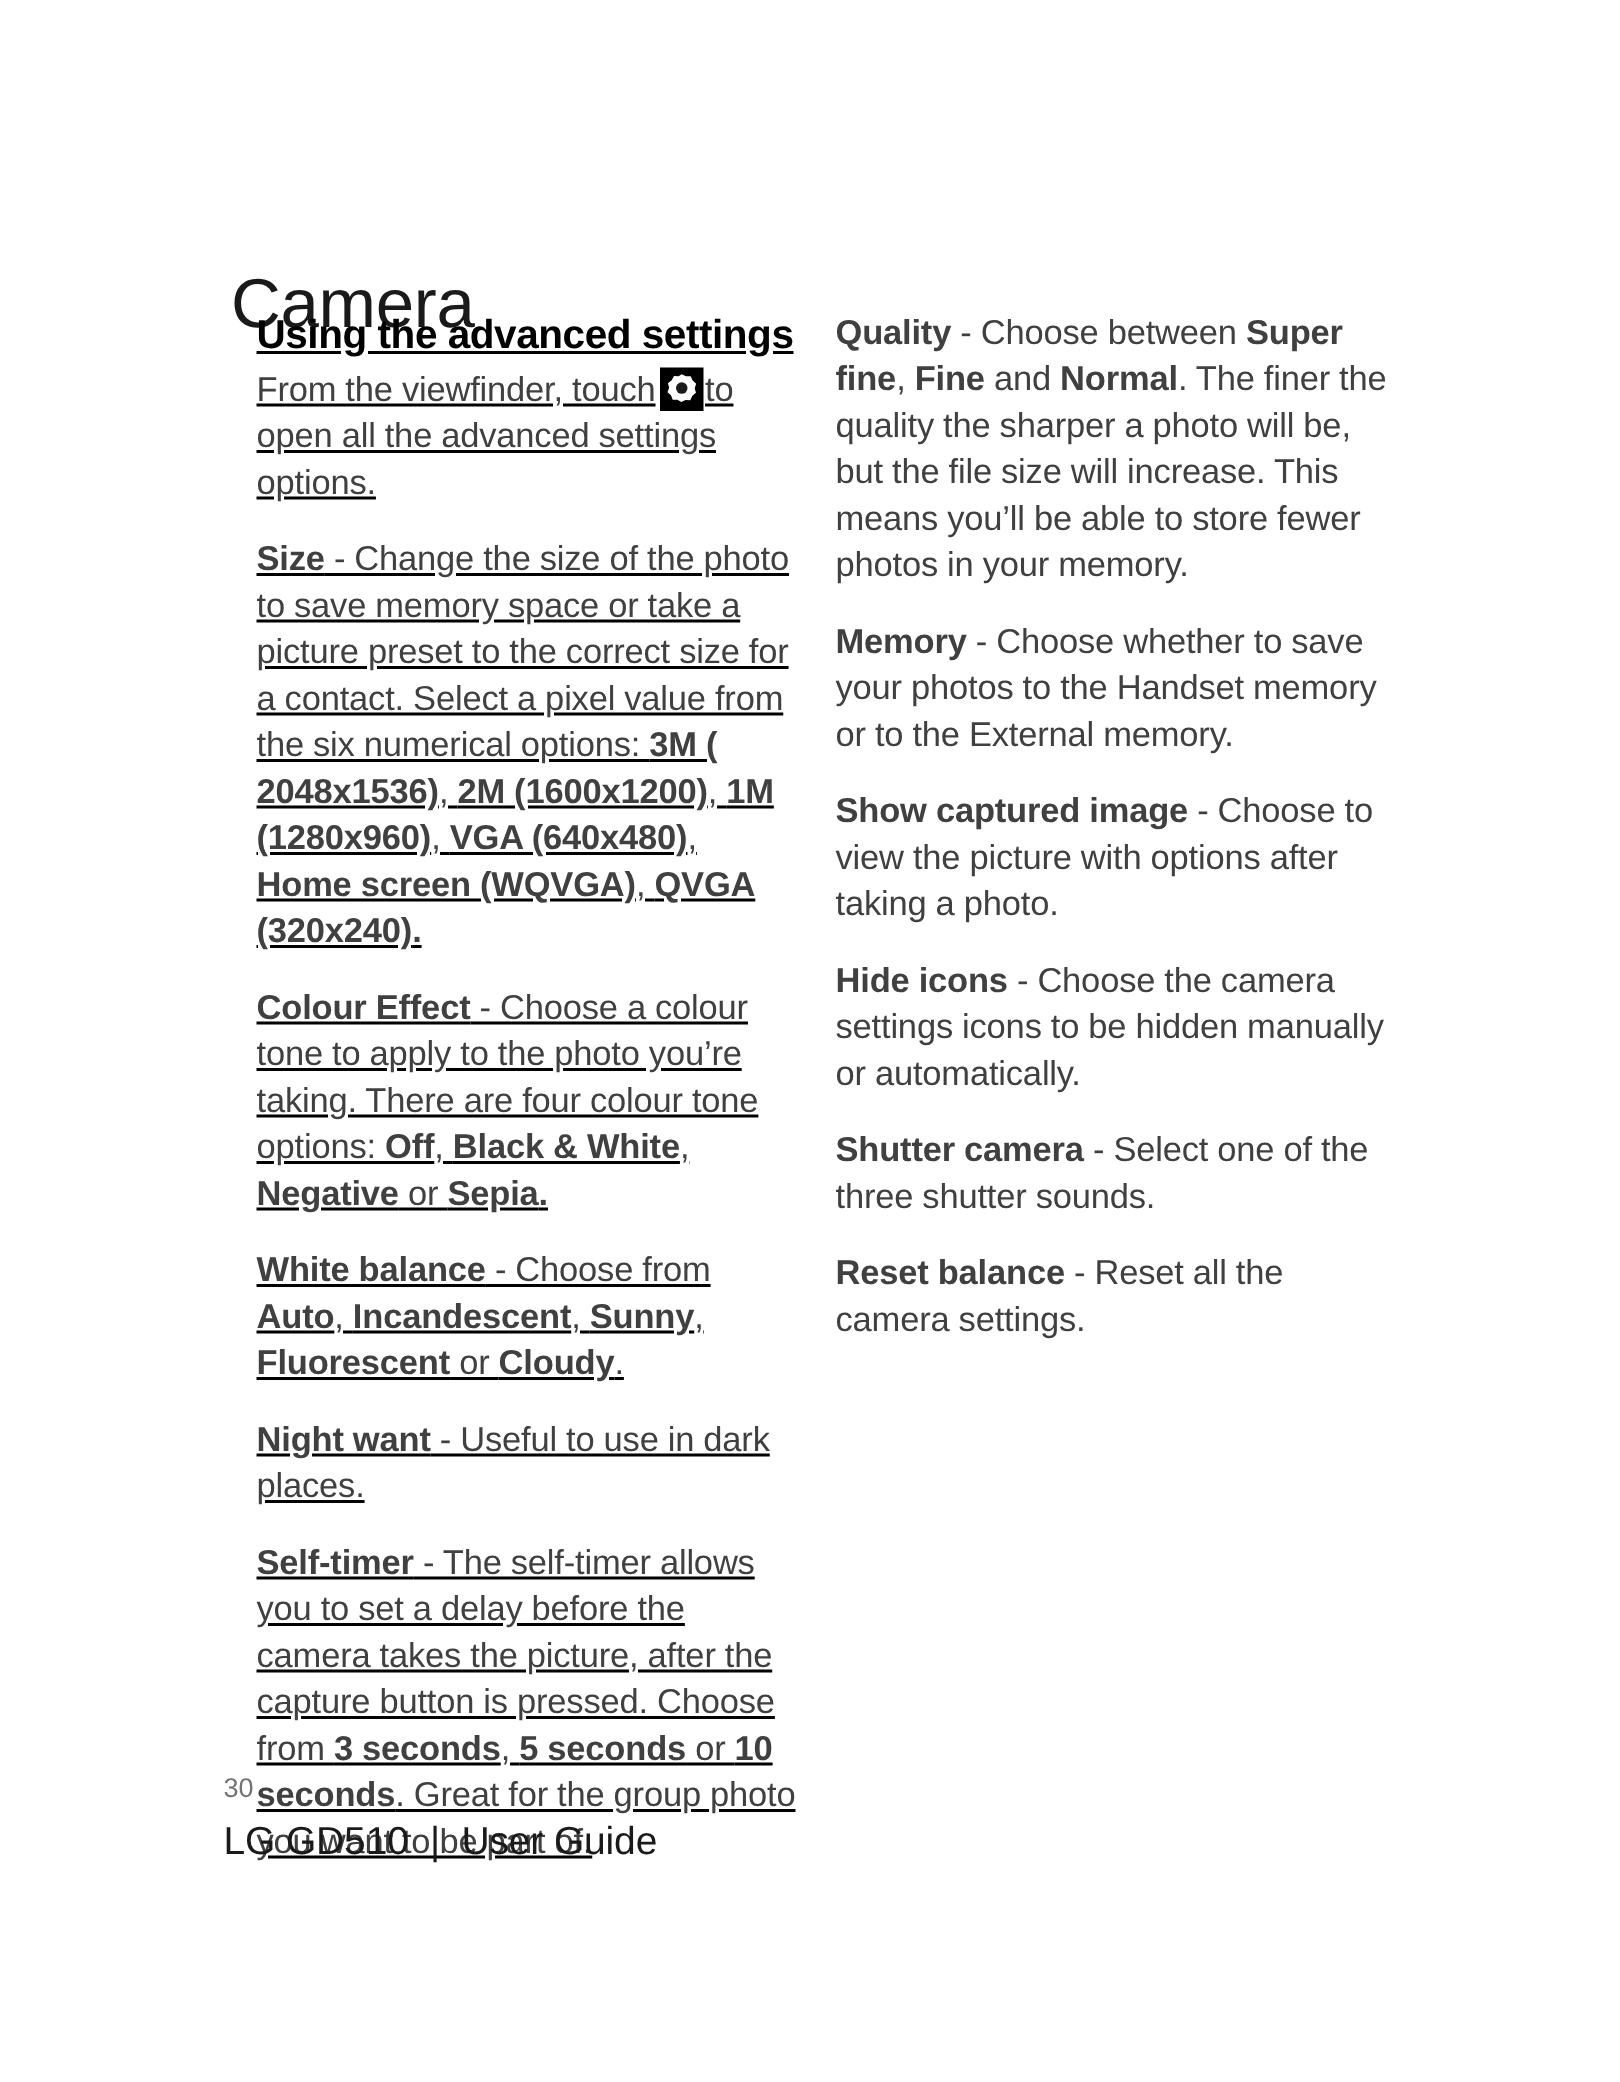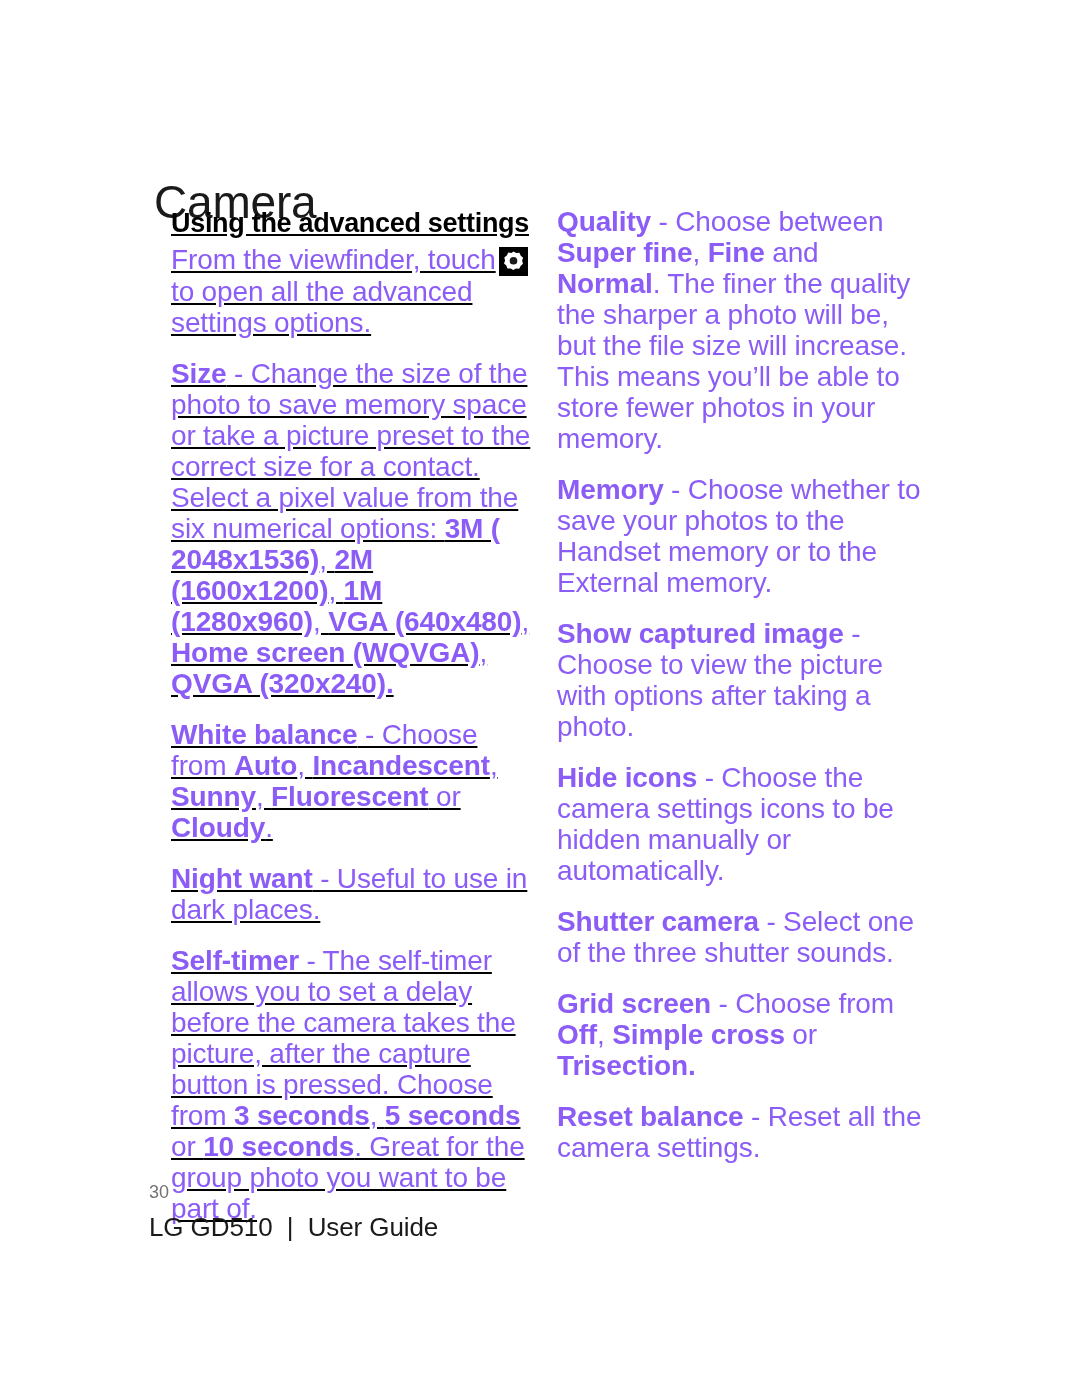--- a/index.html
+++ b/index.html
@@ -44,25 +44,25 @@
     font-size: 27px;
     line-height: 34px;
     font-weight: bold;
     letter-spacing: -0.3px;
     margin: 0 0 4px 0;
     color: #000;
   }
 
   
   .para {
-    font-size: 28px;
+    font-size: 23px;
     line-height: 31px;
     letter-spacing: -0.12px;
     margin: 0 0 20px 0;
-    color: #8b5cf6;
+    color: #404040;
     text-align: left;
     word-spacing: -0.2px;
   }
   .para:last-child { margin-bottom: 0; }
 
   b, strong { font-weight: bold; }
 
   
   .gear-chip {
     display: inline-block;
@@ -116,20 +116,21 @@
 
     <h2 class="section-heading">Using the advanced settings</h2>
 
     <p class="para"><span>From the viewfinder, touch</span><span class="gear-chip"><svg viewBox="0 0 24 24" aria-hidden="true">
             <path fill="#ffffff" d="M12 1.6 14.9 3.0 18.2 2.9 19.6 5.9 22.0 8.2 21.0 11.3 21.9 14.4 19.4 16.6 17.9 19.6 14.6 19.4 11.7 20.9 9.0 19.3 5.7 19.3 4.5 16.2 2.1 14.0 3.2 10.9 2.4 7.8 5.0 5.7 6.6 2.7 9.8 3.0 Z"></path>
             <circle cx="12" cy="11.2" r="4.0" fill="#1b1b1b"></circle>
           </svg></span><span>to open all the advanced settings options.</span></p>
 
     <p class="para"><b>Size</b><span> - Change the size of the photo to save memory space or take a picture preset to the correct size for a contact. Select a pixel value from the six numerical options: </span><b>3M ( 2048x1536)</b><span>, </span><b>2M (1600x1200)</b><span>, </span><b>1M (1280x960)</b><span>, </span><b>VGA (640x480)</b><span>, </span><b>Home screen (WQVGA)</b><span>, </span><b>QVGA (320x240)</b><b>.</b></p>
 
+    <p class="para"><b>Colour Effect</b><span> - Choose a colour tone to apply to the photo you’re taking. There are four colour tone options: </span><b>Off</b><span>, </span><b>Black &amp; White</b><span>, </span><b>Negative</b><span> or </span><b>Sepia</b><b>.</b></p>
 
     <p class="para"><b>White balance</b><span> - Choose from </span><b>Auto</b><span>, </span><b>Incandescent</b><span>, </span><b>Sunny</b><span>, </span><b>Fluorescent</b><span> or </span><b>Cloudy</b><span>.</span></p>
 
     <p class="para"><b>Night want</b><span> - Useful to use in dark places.</span></p>
 
     <p class="para"><b>Self-timer</b><span> - The self-timer allows you to set a delay before the camera takes the picture, after the capture button is pressed. Choose from </span><b>3 seconds</b><span>, </span><b>5 seconds</b><span> or </span><b>10 seconds</b><span>. Great for the group photo you want to be part of.</span></p>
 
   </div>
 
   <div class="col col-right">
@@ -137,21 +138,20 @@
     <p class="para"><b>Quality </b><span> - Choose between </span><b>Super fine</b><span>, </span><b>Fine</b><span> and </span><b>Normal</b><span>. The finer the quality the sharper a photo will be, but the file size will increase. This means you’ll be able to store fewer photos in your memory.</span></p>
 
     <p class="para"><b>Memory</b><span> - Choose whether to save your photos to the Handset memory or to the External memory.</span></p>
 
     <p class="para"><b>Show captured image</b><span> - Choose to view the picture with options after taking a photo.</span></p>
 
     <p class="para"><b>Hide icons</b><span> - Choose the camera settings icons to be hidden manually or automatically.</span></p>
 
     <p class="para"><b>Shutter camera</b><span> - Select one of the three shutter sounds.</span></p>
 
-    <p class="para"><b>Grid screen</b><span> - Choose from </span><b>Off</b><span>, </span><b>Simple cross</b><span> or </span><b>Trisection</b><b>.</b></p>
 
     <p class="para"><b>Reset balance</b><span> - Reset all the camera settings.</span></p>
 
   </div>
 
   <div class="footer">
     <div class="page-number">30</div>
     <div class="footer-guide">LG GD510  |  User Guide</div>
   </div>
 

